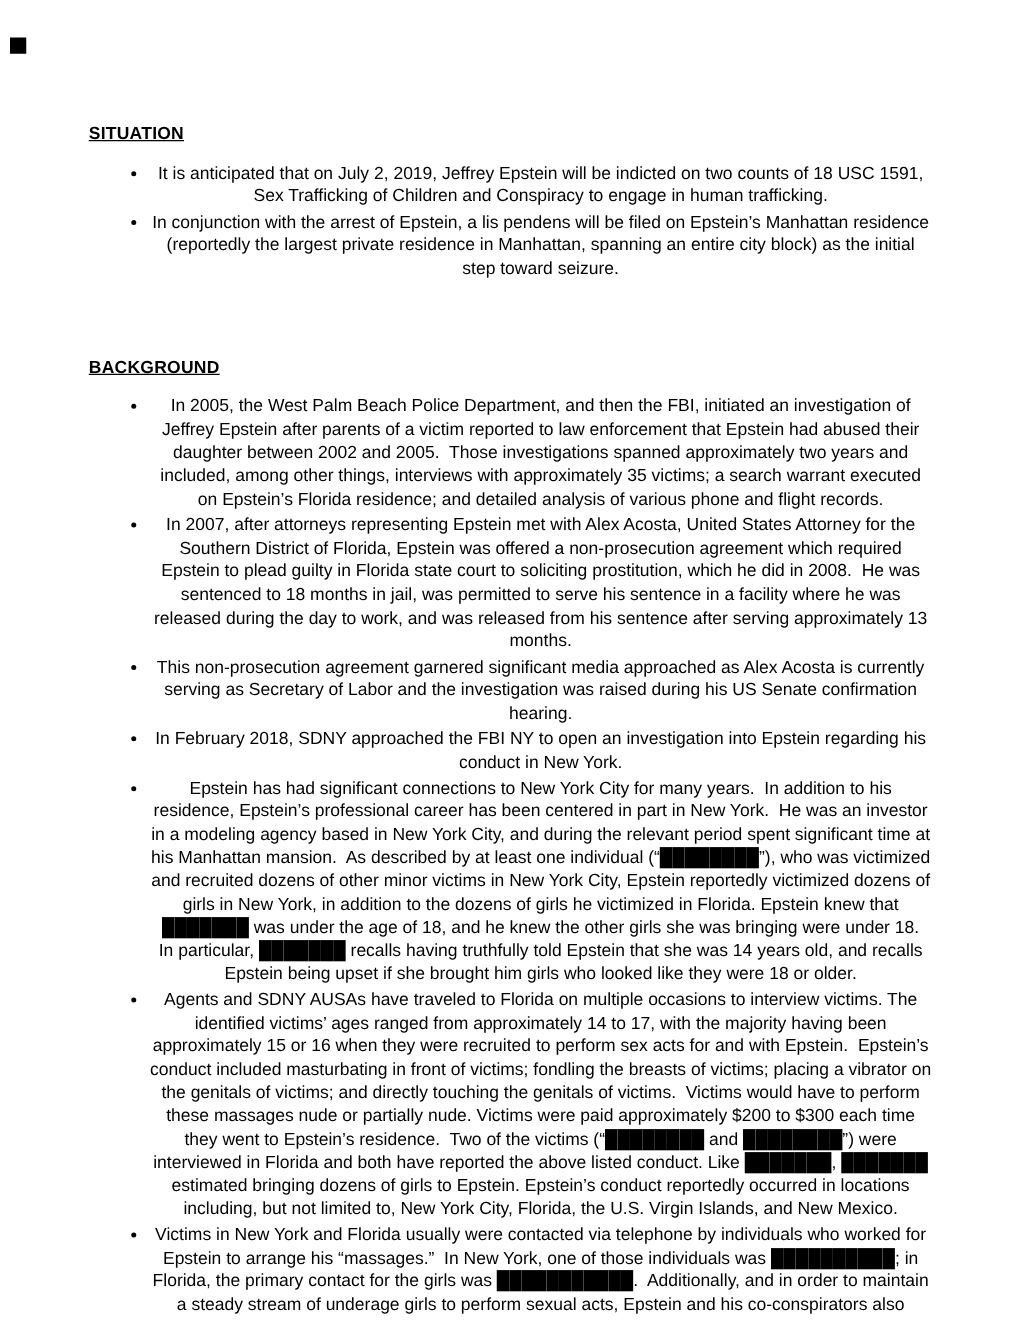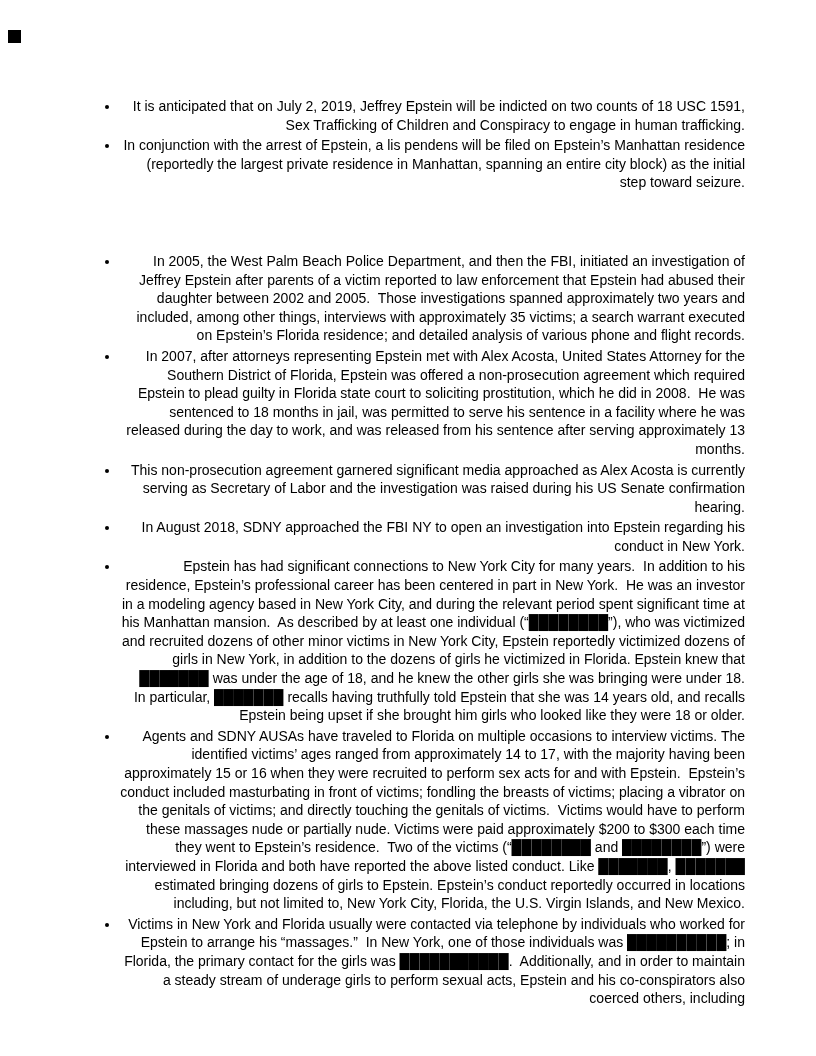--- a/index.html
+++ b/index.html
@@ -41,42 +41,44 @@
   }
   ul.bullet-list {
     margin: 0;
     padding: 0 0 0 49px;
     list-style: disc outside;
   }
   ul.bullet-list li {
     margin: 0 0 2px 0;
     padding: 0;
     white-space: pre-wrap;
-    text-align: right;
+    text-align: center;
   }
 </style>
 </head>
 <body>
 
 <div class="page">
 
   <div class="corner-mark"></div>
 
   <section class="doc-section first">
+    <h2 class="section-heading">SITUATION</h2>
     <ul class="bullet-list">
         <li>It is anticipated that on July 2, 2019, Jeffrey Epstein will be indicted on two counts of 18 USC 1591, Sex Trafficking of Children and Conspiracy to engage in human trafficking.</li>
         <li>In conjunction with the arrest of Epstein, a lis pendens will be filed on Epstein’s Manhattan residence (reportedly the largest private residence in Manhattan, spanning an entire city block) as the initial step toward seizure.</li>
       </ul>
   </section>
 
   <section class="doc-section">
+    <h2 class="section-heading">BACKGROUND</h2>
     <ul class="bullet-list">
         <li>In 2005, the West Palm Beach Police Department, and then the FBI, initiated an investigation of Jeffrey Epstein after parents of a victim reported to law enforcement that Epstein had abused their daughter between 2002 and 2005.  Those investigations spanned approximately two years and included, among other things, interviews with approximately 35 victims; a search warrant executed on Epstein’s Florida residence; and detailed analysis of various phone and flight records.</li>
         <li>In 2007, after attorneys representing Epstein met with Alex Acosta, United States Attorney for the Southern District of Florida, Epstein was offered a non-prosecution agreement which required Epstein to plead guilty in Florida state court to soliciting prostitution, which he did in 2008.  He was sentenced to 18 months in jail, was permitted to serve his sentence in a facility where he was released during the day to work, and was released from his sentence after serving approximately 13 months.</li>
         <li>This non-prosecution agreement garnered significant media approached as Alex Acosta is currently serving as Secretary of Labor and the investigation was raised during his US Senate confirmation hearing.</li>
-        <li>In August 2018, SDNY approached the FBI NY to open an investigation into Epstein regarding his conduct in New York.</li>
+        <li>In February 2018, SDNY approached the FBI NY to open an investigation into Epstein regarding his conduct in New York.</li>
         <li>Epstein has had significant connections to New York City for many years.  In addition to his residence, Epstein’s professional career has been centered in part in New York.  He was an investor in a modeling agency based in New York City, and during the relevant period spent significant time at his Manhattan mansion.  As described by at least one individual (“████████”), who was victimized and recruited dozens of other minor victims in New York City, Epstein reportedly victimized dozens of girls in New York, in addition to the dozens of girls he victimized in Florida. Epstein knew that ███████ was under the age of 18, and he knew the other girls she was bringing were under 18.  In particular, ███████ recalls having truthfully told Epstein that she was 14 years old, and recalls Epstein being upset if she brought him girls who looked like they were 18 or older.</li>
         <li>Agents and SDNY AUSAs have traveled to Florida on multiple occasions to interview victims. The identified victims’ ages ranged from approximately 14 to 17, with the majority having been approximately 15 or 16 when they were recruited to perform sex acts for and with Epstein.  Epstein’s conduct included masturbating in front of victims; fondling the breasts of victims; placing a vibrator on the genitals of victims; and directly touching the genitals of victims.  Victims would have to perform these massages nude or partially nude. Victims were paid approximately $200 to $300 each time they went to Epstein’s residence.  Two of the victims (“████████ and ████████”) were interviewed in Florida and both have reported the above listed conduct. Like ███████, ███████ estimated bringing dozens of girls to Epstein. Epstein’s conduct reportedly occurred in locations including, but not limited to, New York City, Florida, the U.S. Virgin Islands, and New Mexico.</li>
         <li>Victims in New York and Florida usually were contacted via telephone by individuals who worked for Epstein to arrange his “massages.”  In New York, one of those individuals was ██████████; in Florida, the primary contact for the girls was ███████████.  Additionally, and in order to maintain a steady stream of underage girls to perform sexual acts, Epstein and his co-conspirators also coerced others, including</li>
       </ul>
   </section>
 
 </div>
 
 </body></html>

